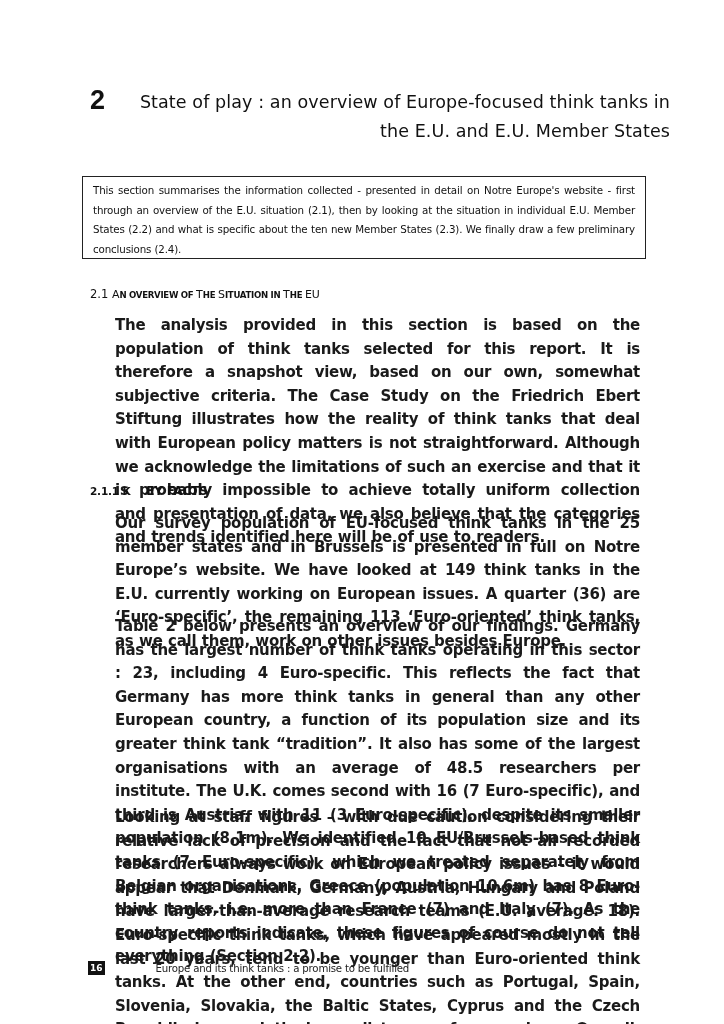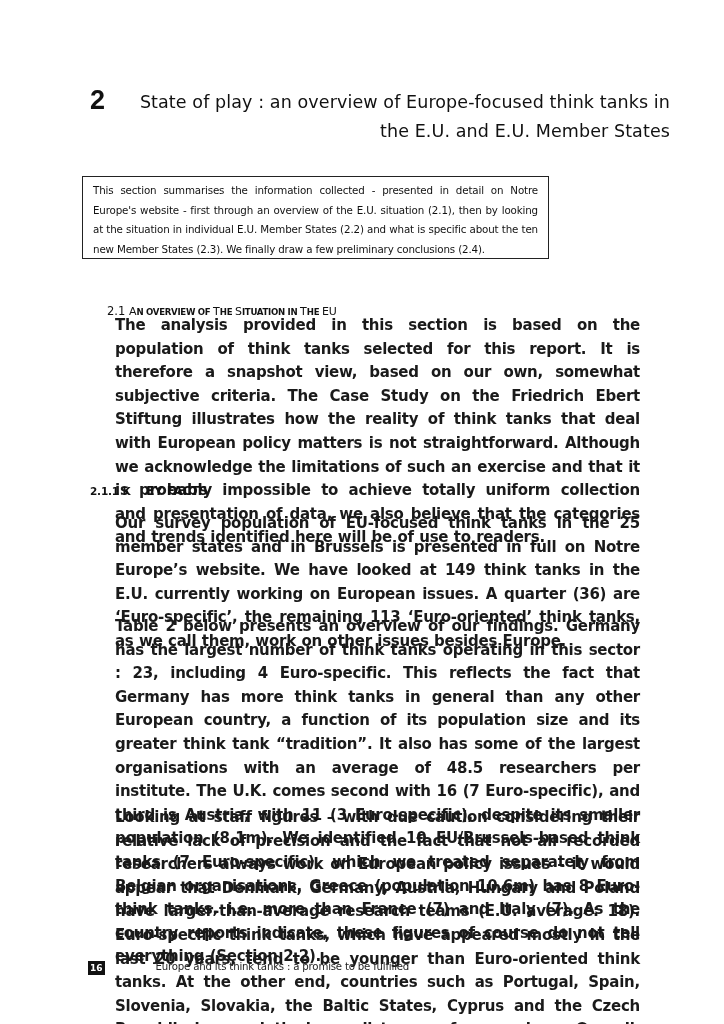--- a/index.html
+++ b/index.html
@@ -3,55 +3,55 @@
 <meta charset="utf-8">
 <style>
   html, body { margin: 0; padding: 0; background: #ffffff; }
   body { width: 724px; height: 1024px; position: relative; overflow: hidden; color: #111; }
   .page { position: absolute; left: 0; top: 0; width: 724px; height: 1024px; }
 
   .chapter-title { position: absolute; left: 90px; top: 88px; width: 580px; font-family: "DejaVu Sans", sans-serif; font-size: 17.5px; line-height: 29px; color: #111; letter-spacing: 0.1px; }
   .chapter-num { font-family: "Liberation Sans", sans-serif; font-weight: bold; font-size: 27px; position: absolute; left: 0; top: -2px; }
   .chapter-text { display: block; padding-left: 24px; text-align: right; }
 
-  .summary-box { position: absolute; left: 82px; top: 176px; width: 467px; height: 83px; border: 1.5px solid #222; box-sizing: border-box; padding: 4px 10px 0 10px; }
+  .summary-box { position: absolute; left: 82px; top: 176px; width: 564px; height: 83px; border: 1.5px solid #222; box-sizing: border-box; padding: 4px 10px 0 10px; }
   .summary-box p { margin: 0; font-family: "DejaVu Sans", sans-serif; font-size: 10.3px; line-height: 19.5px; text-align: justify; text-align-last: left; color: #111; letter-spacing: -0.15px; }
 
   .h2 { position: absolute; left: 90px; top: 287px; font-family: "DejaVu Sans", sans-serif; font-size: 11.5px; color: #111; }
   .h2 .sc { font-size: 8.6px; font-weight: bold; letter-spacing: -0.3px; }
   .h2 .cap { font-size: 11px; }
 
   .h3 { position: absolute; left: 90px; top: 484px; font-family: "DejaVu Sans", sans-serif; font-weight: bold; font-size: 10.5px; color: #111; letter-spacing: -0.2px; }
   .h3 .sc { font-size: 12px; letter-spacing: -0.2px; margin-left: 16px; }
 
   .para { position: absolute; left: 115px; width: 525px; margin: 0; font-family: "DejaVu Sans", sans-serif; font-weight: bold; font-size: 15px; line-height: 23.6px; text-align: justify; text-align-last: left; color: #1a1a1a; letter-spacing: -0.25px; word-spacing: 0.5px; }
   #p1 { top: 314px; }
   #p2 { top: 512px; }
   #p3 { top: 615px; }
   #p4 { top: 806px; }
 
-  .footer { position: absolute; left: 88px; top: 961px; font-family: "DejaVu Sans", sans-serif; font-size: 10.2px; color: #222; display: flex; }
+  .footer { position: absolute; left: 88px; top: 961px; font-family: "DejaVu Sans", sans-serif; font-size: 10.2px; color: #222; display: flex; align-items: center; }
   .page-num { background: #111; color: #fff; font-weight: bold; font-size: 9px; padding: 1px 2px; margin-right: 7px; line-height: 12px; }
   .footer-title { letter-spacing: -0.2px; margin-left: 44px; }
 </style>
 </head>
 <body>
 
 <div class="page">
 
   <h1 class="chapter-title" style="margin:0;font-weight:normal;">
     <span class="chapter-num">2</span>
     <span class="chapter-text">State of play :  an overview of Europe-focused think tanks in the E.U. and E.U. Member States</span>
   </h1>
 
   <div class="summary-box">
     <p>This section summarises the information collected - presented in detail on Notre Europe's website - first through an overview of the E.U. situation (2.1), then by looking at the situation in individual E.U. Member States (2.2) and what is specific about the ten new Member States (2.3). We finally draw a few preliminary conclusions (2.4).</p>
   </div>
 
-  <h2 class="h2" style="margin:17px;font-weight:normal;">
+  <h2 class="h2" style="margin:0;font-weight:normal;">
     <span>2.1</span>
     <span><span class="cap">A</span><span class="sc">N </span><span class="sc">OVERVIEW OF </span><span class="cap">T</span><span class="sc">HE </span><span class="cap">S</span><span class="sc">ITUATION </span><span class="sc">IN </span><span class="cap">T</span><span class="sc">HE </span><span class="cap">EU</span></span>
   </h2>
 
   <p class="para" id="p1">The analysis provided in this section is based on the population of think tanks selected for this report. It is therefore a snapshot view, based on our own, somewhat subjective criteria. The Case Study on the Friedrich Ebert Stiftung illustrates how the reality of think tanks that deal with European policy matters is not straightforward. Although we acknowledge the limitations of such an exercise and that it is probably impossible to achieve totally uniform collection and presentation of data, we also believe that the categories and trends identified here will be of use to readers.</p>
 
   <h3 class="h3" style="margin:0;">
     <span>2.1.1</span>
     <span><span>K</span><span class="sc">EY FACTS</span></span>
   </h3>

